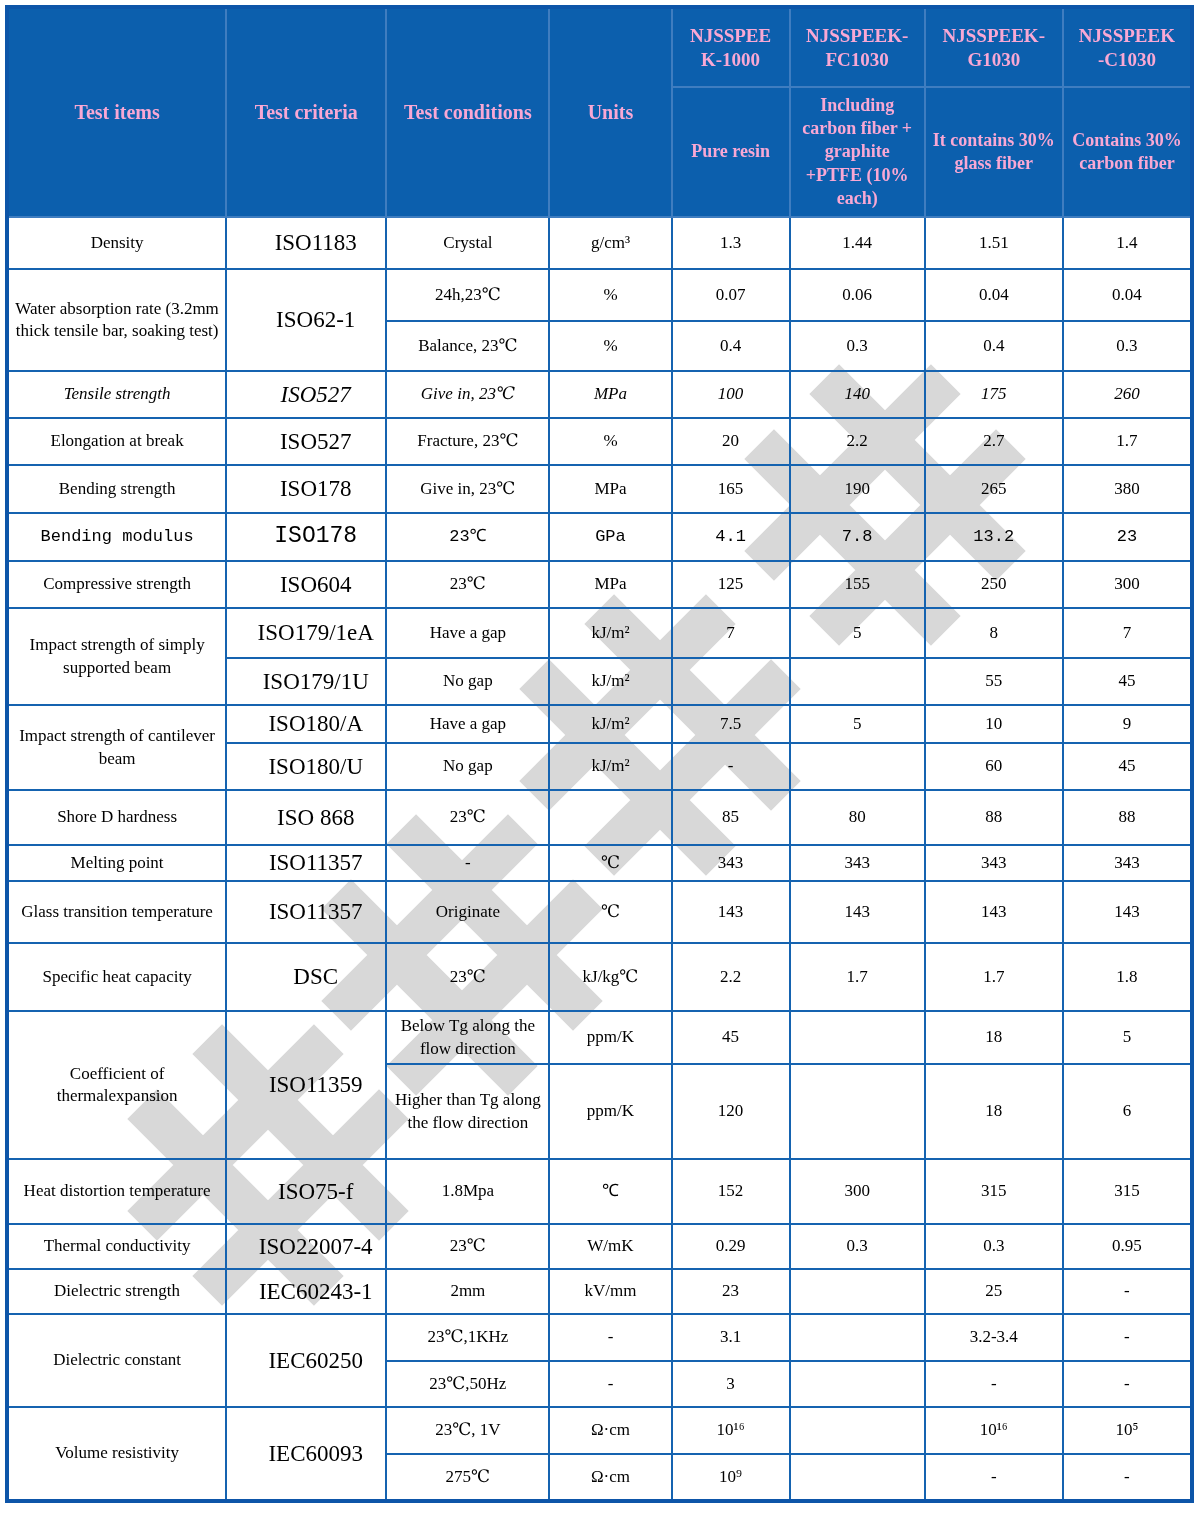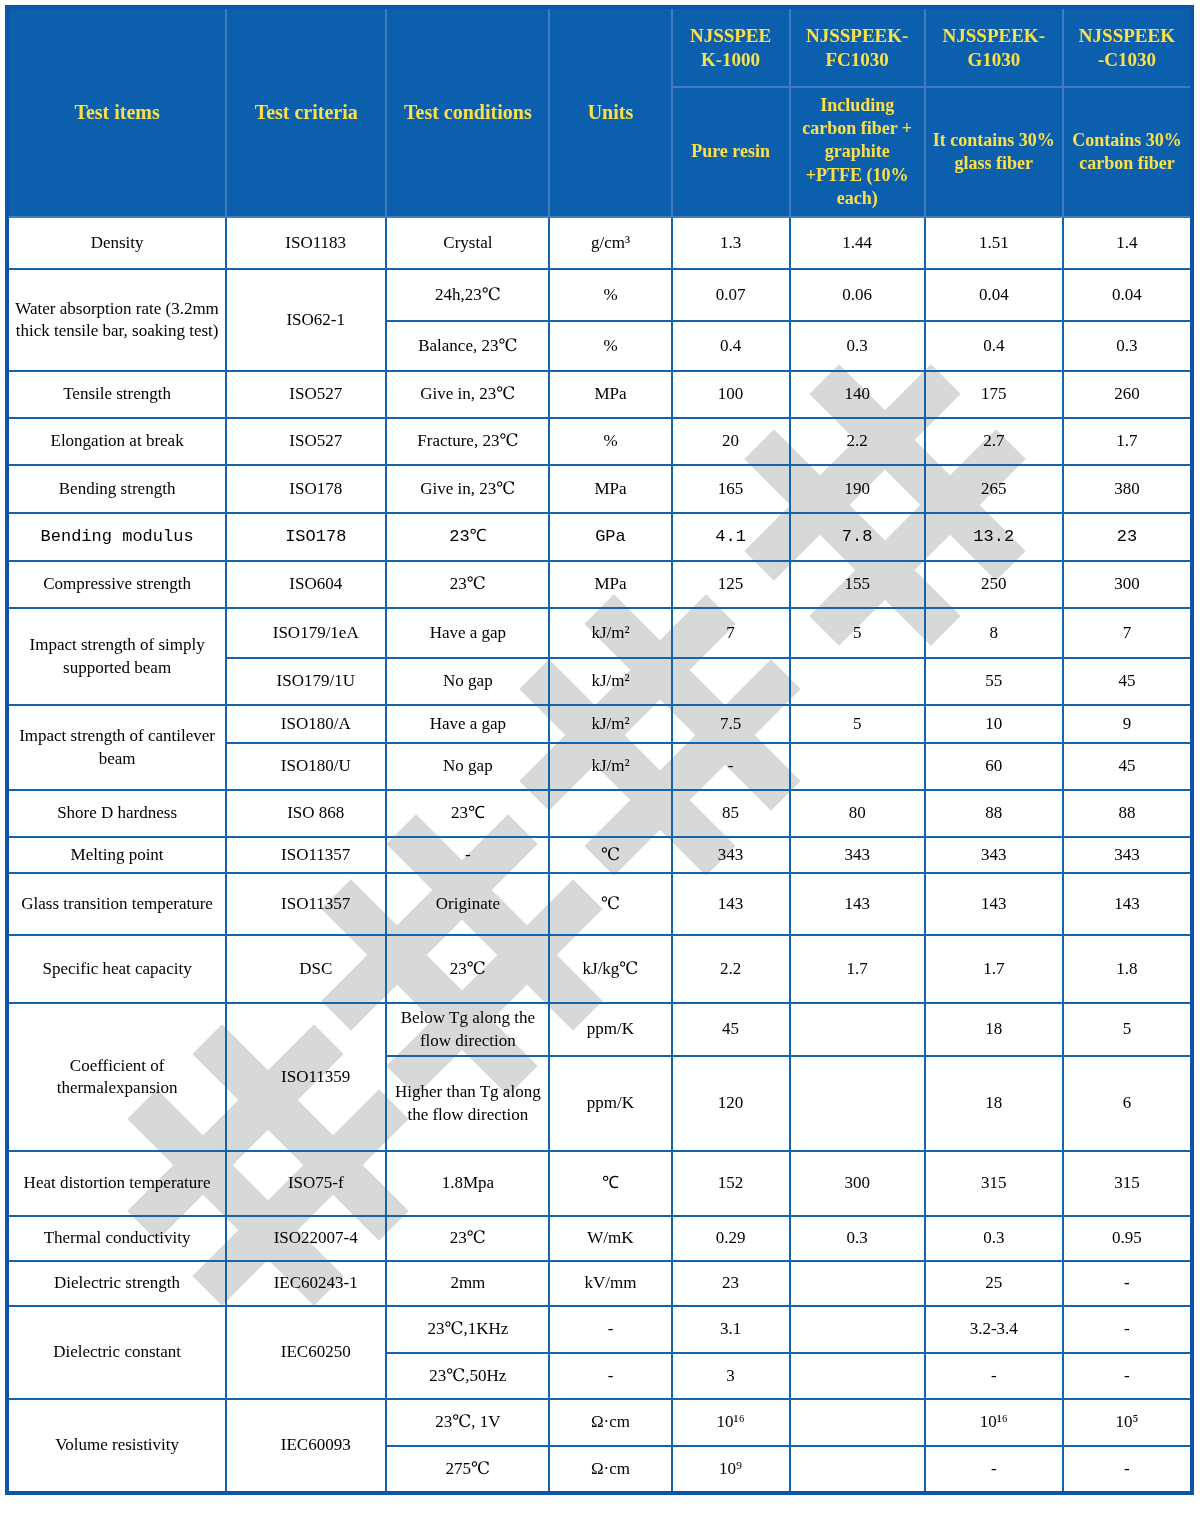--- a/index.html
+++ b/index.html
@@ -11,31 +11,31 @@
   table.spec{
     position:absolute;left:5px;top:5px;z-index:1;
     width:1189px;table-layout:fixed;border-collapse:collapse;
     border:4px solid #0d55a8;background:transparent;
   }
   th,td{
     border:2px solid #1563b0;text-align:center;vertical-align:middle;
     padding:2px 4px;overflow:hidden;background:transparent;
   }
   thead th{
-    background:#0c5fad;color:#fde047;font-weight:bold;
+    background:#0c5fad;color:#f9a8d4;font-weight:bold;
     border-color:#3f7dc0;
   }
   tr.h-name{height:80px;}
   tr.h-desc{height:130px;}
   th.static{font-size:20px;}
   th.pname{font-size:19px;white-space:pre-line;line-height:1.25;}
   th.pdesc{font-size:18px;line-height:1.28;white-space:pre-line;}
   td{font-size:17px;line-height:1.3;}
   td.k-item{font-size:17px;}
-  td.k-criteria{font-size:17px;padding-left:23px;}
+  td.k-criteria{font-size:23px;padding-left:23px;}
   td.k-cond{font-size:17px;}
   td.k-unit{font-size:17px;}
   td.k-val{font-size:17px;}
 </style>
 </head>
 <body>
 
 <svg class="watermark" viewBox="0 0 1200 1529" xmlns="http://www.w3.org/2000/svg" aria-hidden="true">
   <defs>
     <g id="wmchar" stroke="#d8d8d8" stroke-width="42" fill="none">
@@ -103,21 +103,21 @@
         <td class="k-val">0.04</td>
       </tr>
       <tr style="height: 50px;">
         <td class="k-cond">Balance, 23℃</td>
         <td class="k-unit">%</td>
         <td class="k-val">0.4</td>
         <td class="k-val">0.3</td>
         <td class="k-val">0.4</td>
         <td class="k-val">0.3</td>
       </tr>
-      <tr style="height: 47px;">
+      <tr style="height: 47px; font-style: italic;">
         <td class="k-item">Tensile strength</td>
         <td class="k-criteria">ISO527</td>
         <td class="k-cond">Give in, 23℃</td>
         <td class="k-unit">MPa</td>
         <td class="k-val">100</td>
         <td class="k-val">140</td>
         <td class="k-val">175</td>
         <td class="k-val">260</td>
       </tr>
       <tr style="height: 47px;">
@@ -191,21 +191,21 @@
       </tr>
       <tr style="height: 47px;">
         <td class="k-criteria">ISO180/U</td>
         <td class="k-cond">No gap</td>
         <td class="k-unit">kJ/m²</td>
         <td class="k-val">-</td>
         <td class="k-val"></td>
         <td class="k-val">60</td>
         <td class="k-val">45</td>
       </tr>
-      <tr style="height: 47px; font-family: Liberation Serif, serif;">
+      <tr style="height: 55px;">
         <td class="k-item">Shore D hardness</td>
         <td class="k-criteria">ISO 868</td>
         <td class="k-cond">23℃</td>
         <td class="k-unit"></td>
         <td class="k-val">85</td>
         <td class="k-val">80</td>
         <td class="k-val">88</td>
         <td class="k-val">88</td>
       </tr>
       <tr style="height: 36px;">

